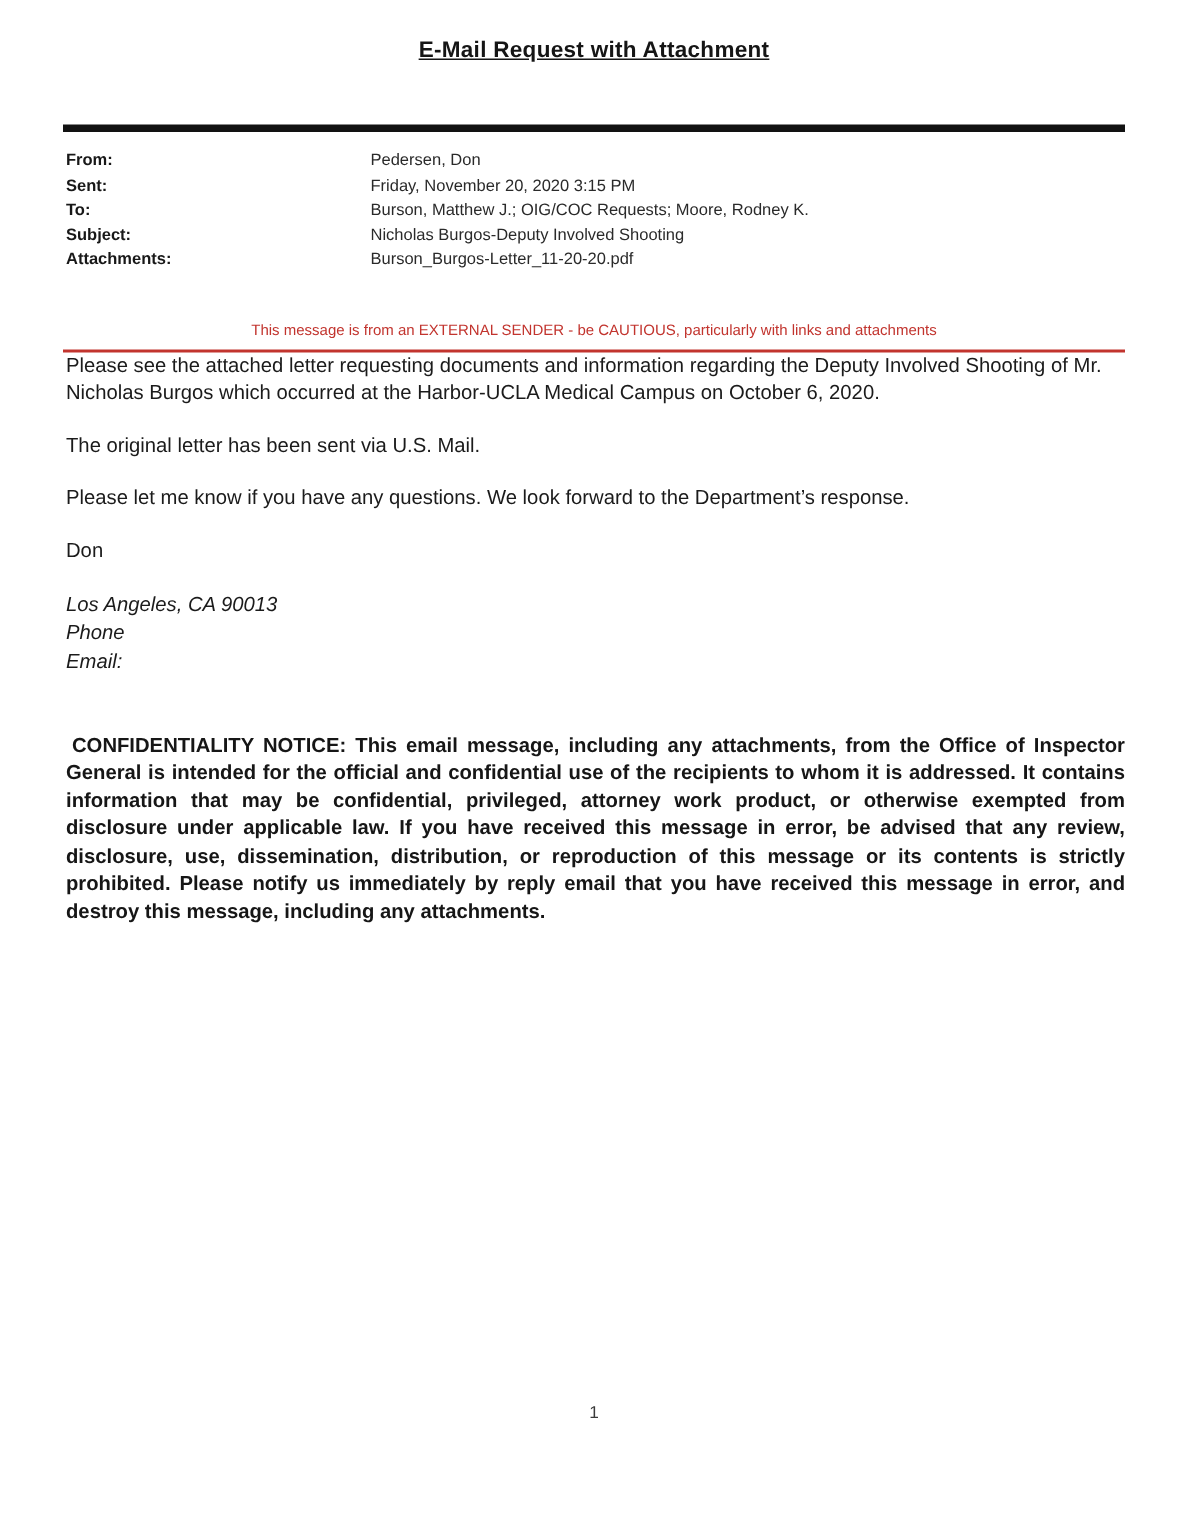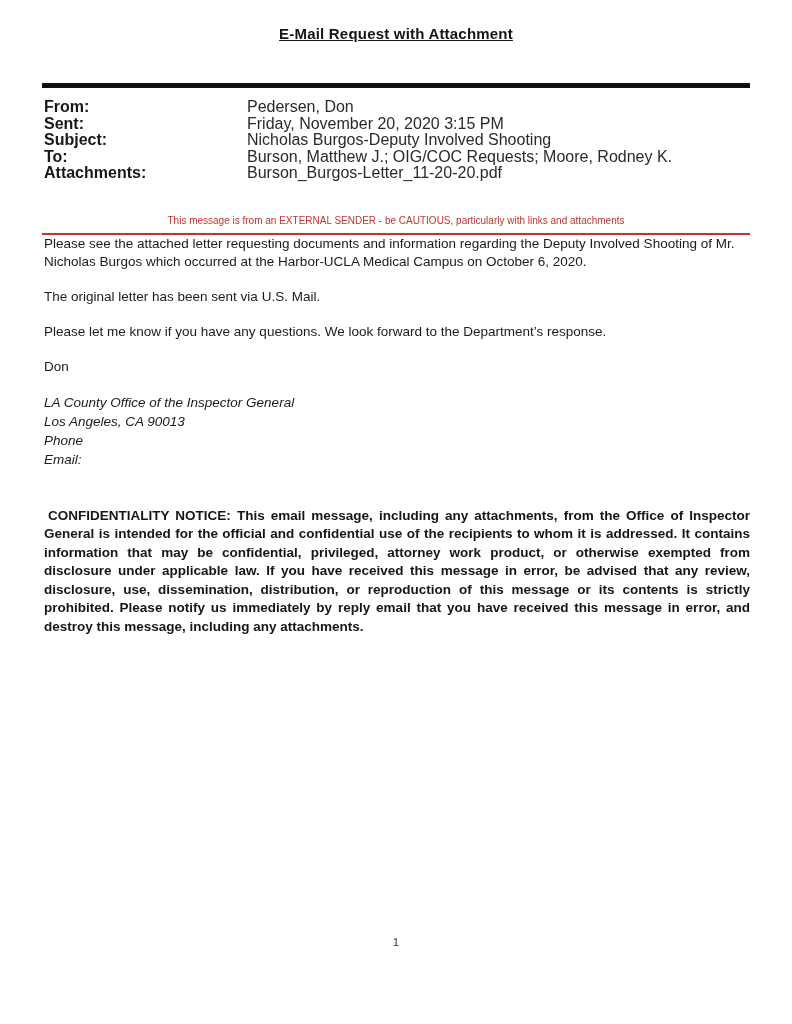--- a/index.html
+++ b/index.html
@@ -23,21 +23,21 @@
     color: #151515;
     letter-spacing: 0.2px;
   }
   .rule-thick {
     margin: 41px 42px 0 42px;
     height: 5px;
     background: #121212;
   }
   .headers {
     margin: 11px 44px 0 44px;
-    font-size: 16px;
+    font-size: 11px;
     line-height: 16.5px;
   }
   .hrow { display: flex; }
   .hlabel {
     width: 203px;
     flex: 0 0 203px;
     font-weight: bold;
     color: #181818;
   }
   .hvalue { color: #2a2a2a; }
@@ -99,44 +99,43 @@
   <div class="headers">
     <div class="hrow">
       <span class="hlabel">From:</span>
       <span class="hvalue">Pedersen, Don</span>
     </div>
     <div class="hrow">
       <span class="hlabel">Sent:</span>
       <span class="hvalue">Friday, November 20, 2020 3:15 PM</span>
     </div>
     <div class="hrow">
+      <span class="hlabel">To:</span>
+      <span class="hvalue">Burson, Matthew J.; OIG/COC Requests; Moore, Rodney K.</span>
+    </div>
+    <div class="hrow">
       <span class="hlabel">Subject:</span>
       <span class="hvalue">Nicholas Burgos-Deputy Involved Shooting</span>
-    </div>
-    <div class="hrow">
-      <span class="hlabel">To:</span>
-      <span class="hvalue">Burson, Matthew J.; OIG/COC Requests; Moore, Rodney K.</span>
     </div>
     <div class="hrow">
       <span class="hlabel">Attachments:</span>
       <span class="hvalue">Burson_Burgos-Letter_11-20-20.pdf</span>
     </div>
   </div>
 
   <div class="warning">This message is from an EXTERNAL SENDER - be CAUTIOUS, particularly with links and attachments</div>
   <hr class="rule-red">
 
   <div class="body-text">
     <p>Please see the attached letter requesting documents and information regarding the Deputy Involved Shooting of Mr. Nicholas Burgos which occurred at the Harbor-UCLA Medical Campus on October 6, 2020.</p>
     <p>The original letter has been sent via U.S. Mail.</p>
     <p>Please let me know if you have any questions. We look forward to the Department’s response.</p>
     <p>Don</p>
 
     <div class="signature">
-      <div>LA County Office of the Inspector General</div>
       <div>Los Angeles, CA 90013</div>
       <div>Phone</div>
       <div>Email:</div>
     </div>
 
     <p class="notice">CONFIDENTIALITY NOTICE: This email message, including any attachments, from the Office of Inspector General is intended for the official and confidential use of the recipients to whom it is addressed. It contains information that may be confidential, privileged, attorney work product, or otherwise exempted from disclosure under applicable law. If you have received this message in error, be advised that any review, disclosure, use, dissemination, distribution, or reproduction of this message or its contents is strictly prohibited. Please notify us immediately by reply email that you have received this message in error, and destroy this message, including any attachments.</p>
   </div>
 
   <div class="page-number">1</div>
 

